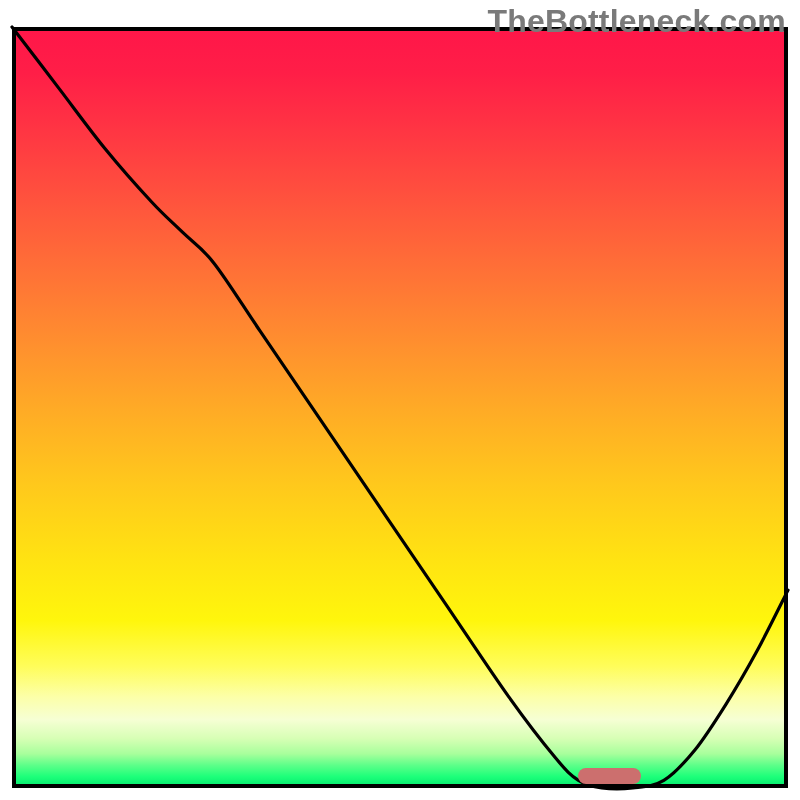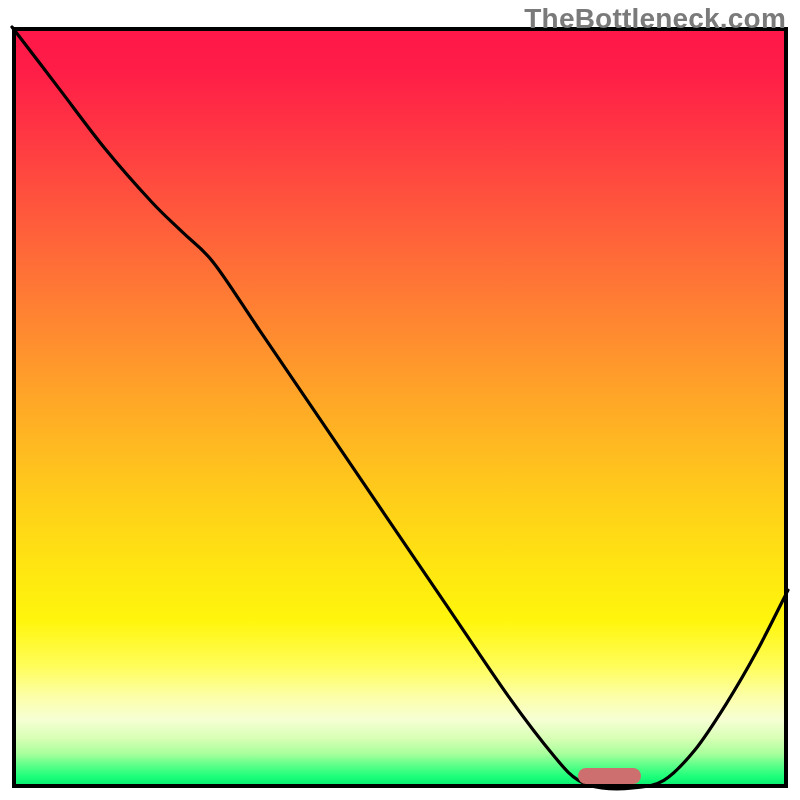--- a/index.html
+++ b/index.html
@@ -61,21 +61,21 @@
   }
   .marker {
     position: absolute;
     background: #cc6f6e;
     border-radius: 10px;
   }
   .footer {
     position: absolute;
     top: 3px;
     right: 14px;
-    font-size: 28px;
+    font-size: 32px;
     font-weight: 600;
     color: #7a7a7a;
     letter-spacing: 0.2px;
   }
 </style>
 </head>
 <body>
 
 <div class="frame">
   <div class="gradient"></div>

